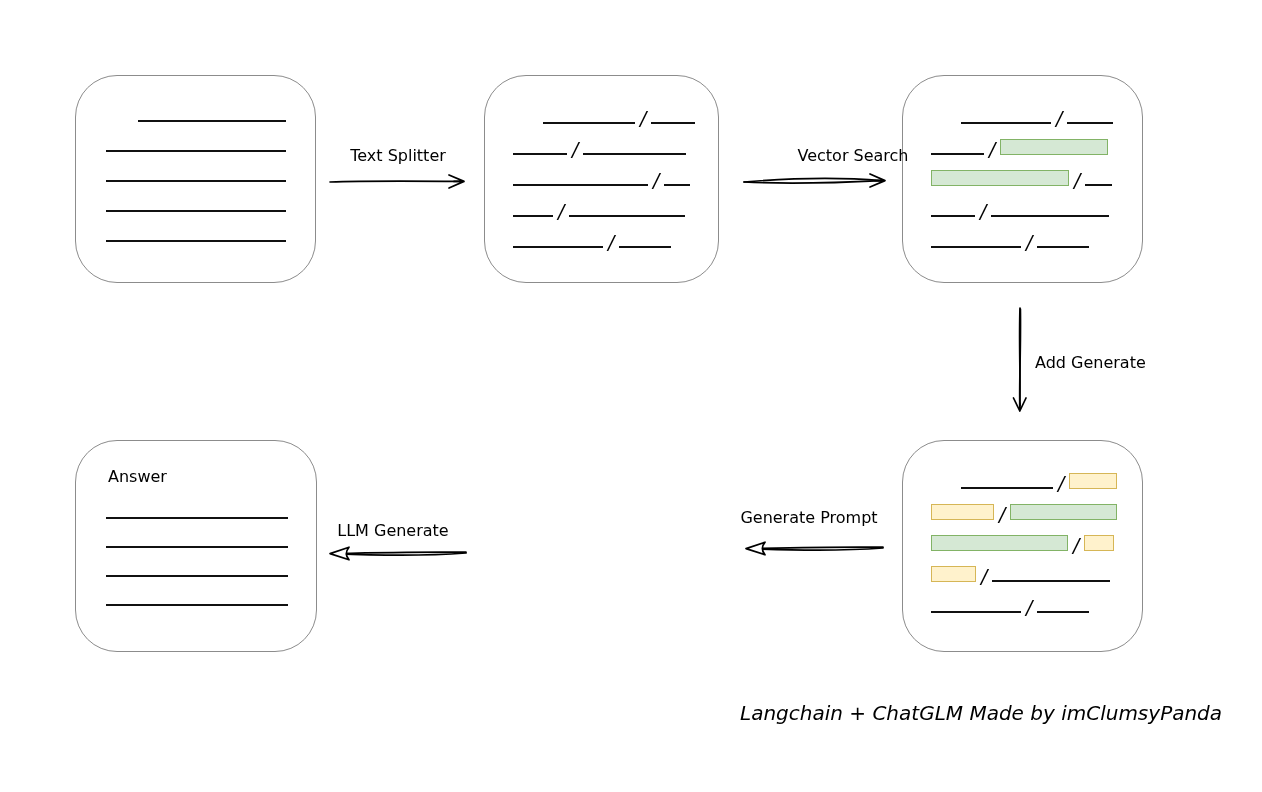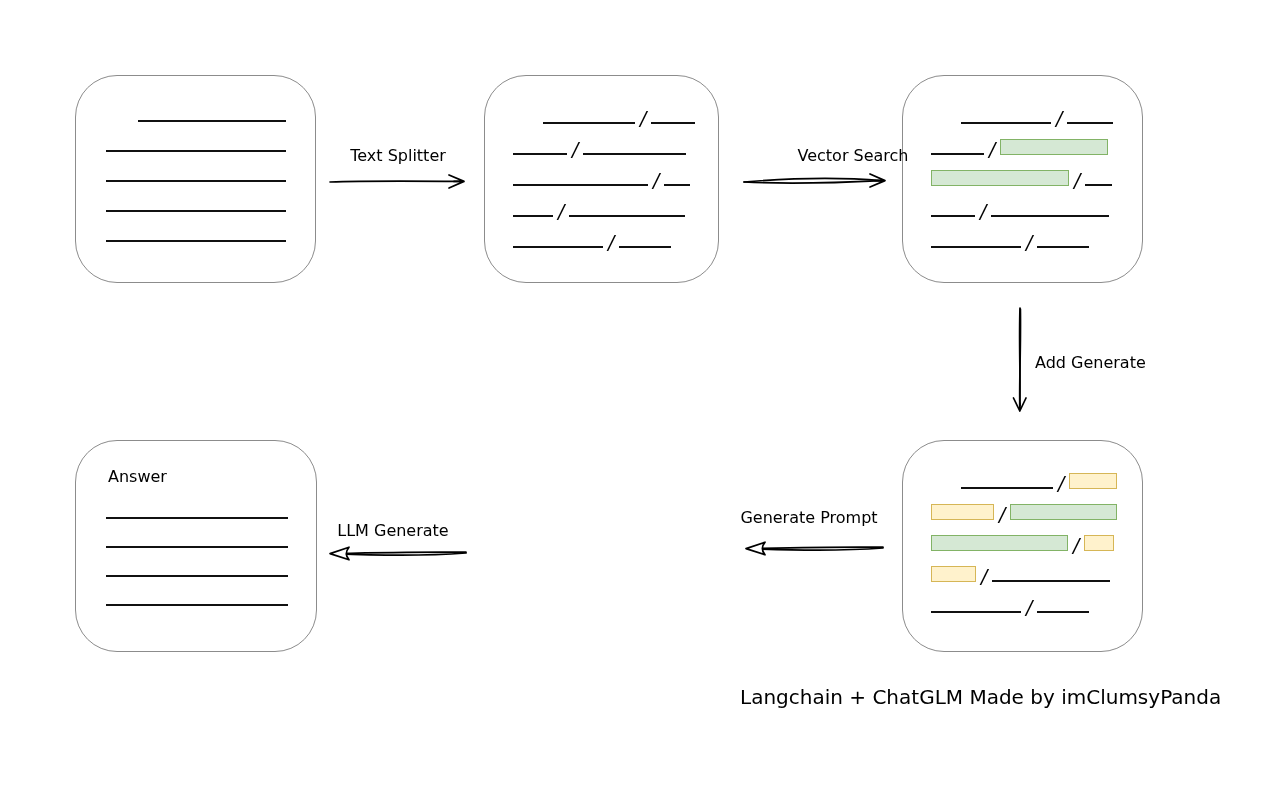--- a/index.html
+++ b/index.html
@@ -50,22 +50,22 @@
   .arrow-svg { position:absolute; overflow:visible; }
   #arrow-text-splitter   { left:328px;  top:171px; }
   #arrow-vector-search   { left:741px;  top:169px; }
   #arrow-add-context     { left:1010px; top:306px; }
   #arrow-generate-prompt { left:733px;  top:538px; }
   #arrow-llm-response    { left:318px;  top:543px; }
   .arrow-svg path { stroke:#000; stroke-width:1.7; fill:none; stroke-linecap:round; stroke-linejoin:round; }
   .arrow-svg path.head-open { stroke-width:1.7; }
   .arrow-svg path.head-tri  { fill:#fff; }
 
-  .caption { position:absolute; left:740px; top:684px; width:480px;
-             text-align:center; font-size:20px; line-height:26px; white-space:nowrap; }
+  .caption { position:absolute; left:740px; top:700px; width:480px;
+             text-align:center; font-size:20px; line-height:26px; white-space:nowrap;font-style:italic; }
 </style>
 </head>
 <body>
 
 <div class="canvas">
 
   <div class="sbox" id="box-document">
     <div class="rows">
         <div class="row">
           <span class="seg line" style="width: 148px; margin-left: 32px;"></span>

